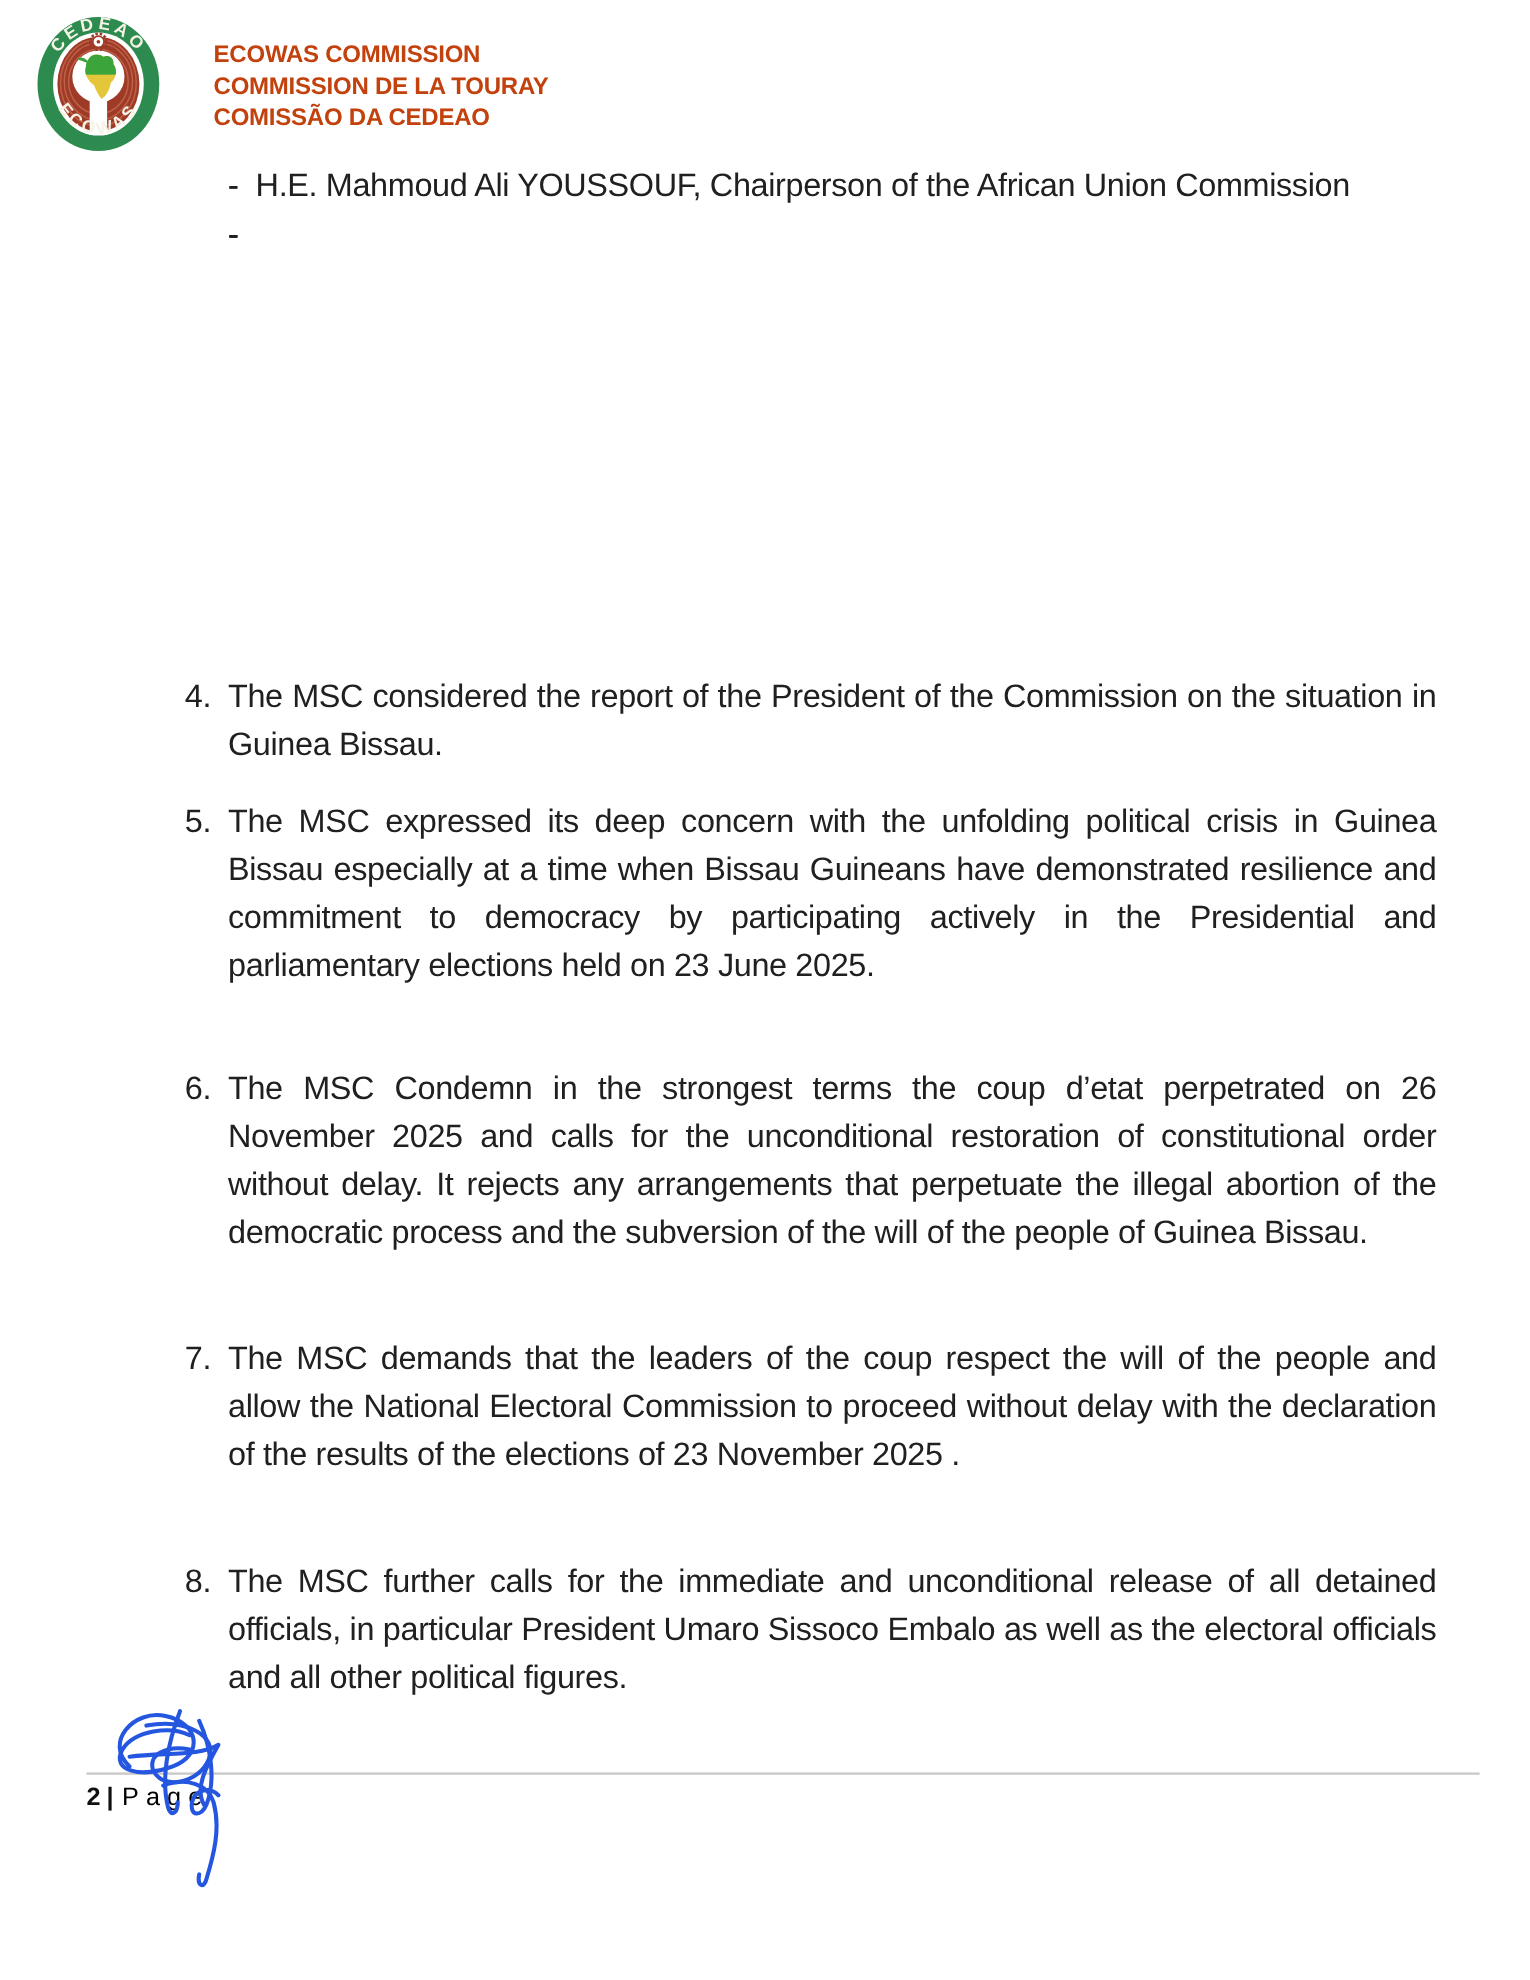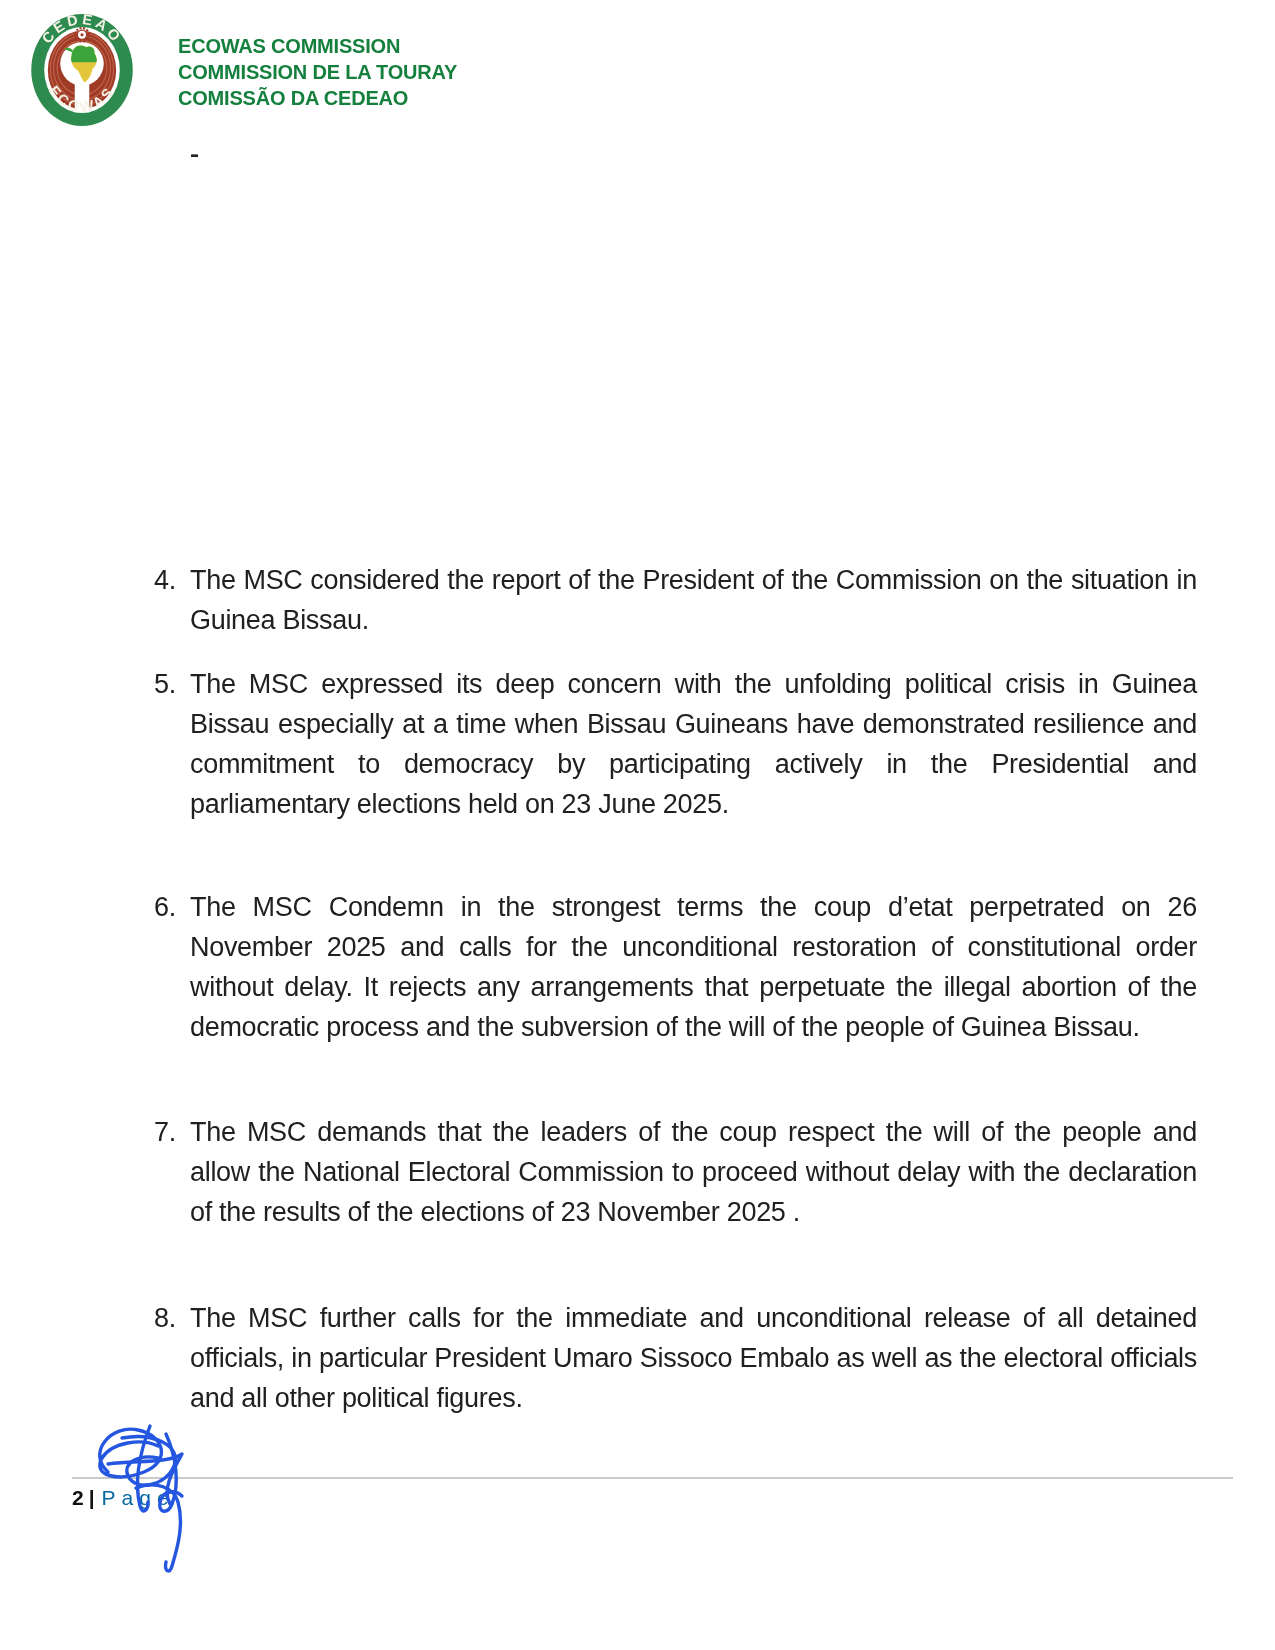--- a/index.html
+++ b/index.html
@@ -10,21 +10,21 @@
     background:#ffffff;
     font-family:"Liberation Sans", sans-serif;
     color:#202020;
     overflow:hidden;
   }
   
   .logo-svg{position:absolute;left:30px;top:12px;width:104px;height:116px;}
   .org-names{
     position:absolute;left:178px;top:33px;
     font-weight:bold;font-size:20px;line-height:26px;
-    letter-spacing:-0.2px;color:#15803d;
+    letter-spacing:-0.2px;color:#c2410c;
   }
   
   .attendees{
     position:absolute;left:188px;top:134px;width:1009px;
     margin:0;padding:0;list-style:none;
     font-size:27px;line-height:41px;letter-spacing:-0.3px;
     text-align:justify;
   }
   .attendees li{position:relative;padding-left:25px;margin:0;}
   .attendees .dash{position:absolute;left:2px;top:0;}
@@ -40,21 +40,21 @@
   .footer-line{
     position:absolute;left:72px;top:1477px;width:1161px;height:2px;
     background:#cacaca;
   }
   .footer{
     position:absolute;left:72px;top:1486px;
     font-size:21px;color:#111111;
   }
   .footer .pn{font-weight:bold;color:#111111;}
   .footer .sep{font-weight:bold;color:#111111;margin:0 7px 0 5px;}
-  .footer .plabel{color:#0369a1;letter-spacing:6px;}
+  .footer .plabel{color:#000000;letter-spacing:6px;}
   .signature-svg{position:absolute;left:78px;top:1416px;width:150px;height:165px;}
 </style>
 </head>
 <body>
 
 <div class="page">
 
   <svg class="logo-svg" viewBox="0 0 200 224" aria-hidden="true">
     <ellipse cx="100" cy="112" rx="98" ry="108" fill="#2e8b4f"></ellipse>
     <ellipse cx="100" cy="112" rx="73" ry="83" fill="#ffffff"></ellipse>
@@ -103,20 +103,21 @@
     <div>COMMISSION DE LA TOURAY</div>
     <div>COMISSÃO DA CEDEAO</div>
   </div>
 
   <ul class="attendees">
     <li>
       <span class="dash">-</span>
     </li>
     <li>
       <span class="dash">-</span>
+      <span>H.E. Mahmoud Ali YOUSSOUF, Chairperson of the African Union Commission</span>
     </li>
     <li>
       <span class="dash">-</span>
     </li>
     <li>
       <span class="dash">-</span>
     </li>
     <li>
       <span class="dash">-</span>
     </li>

